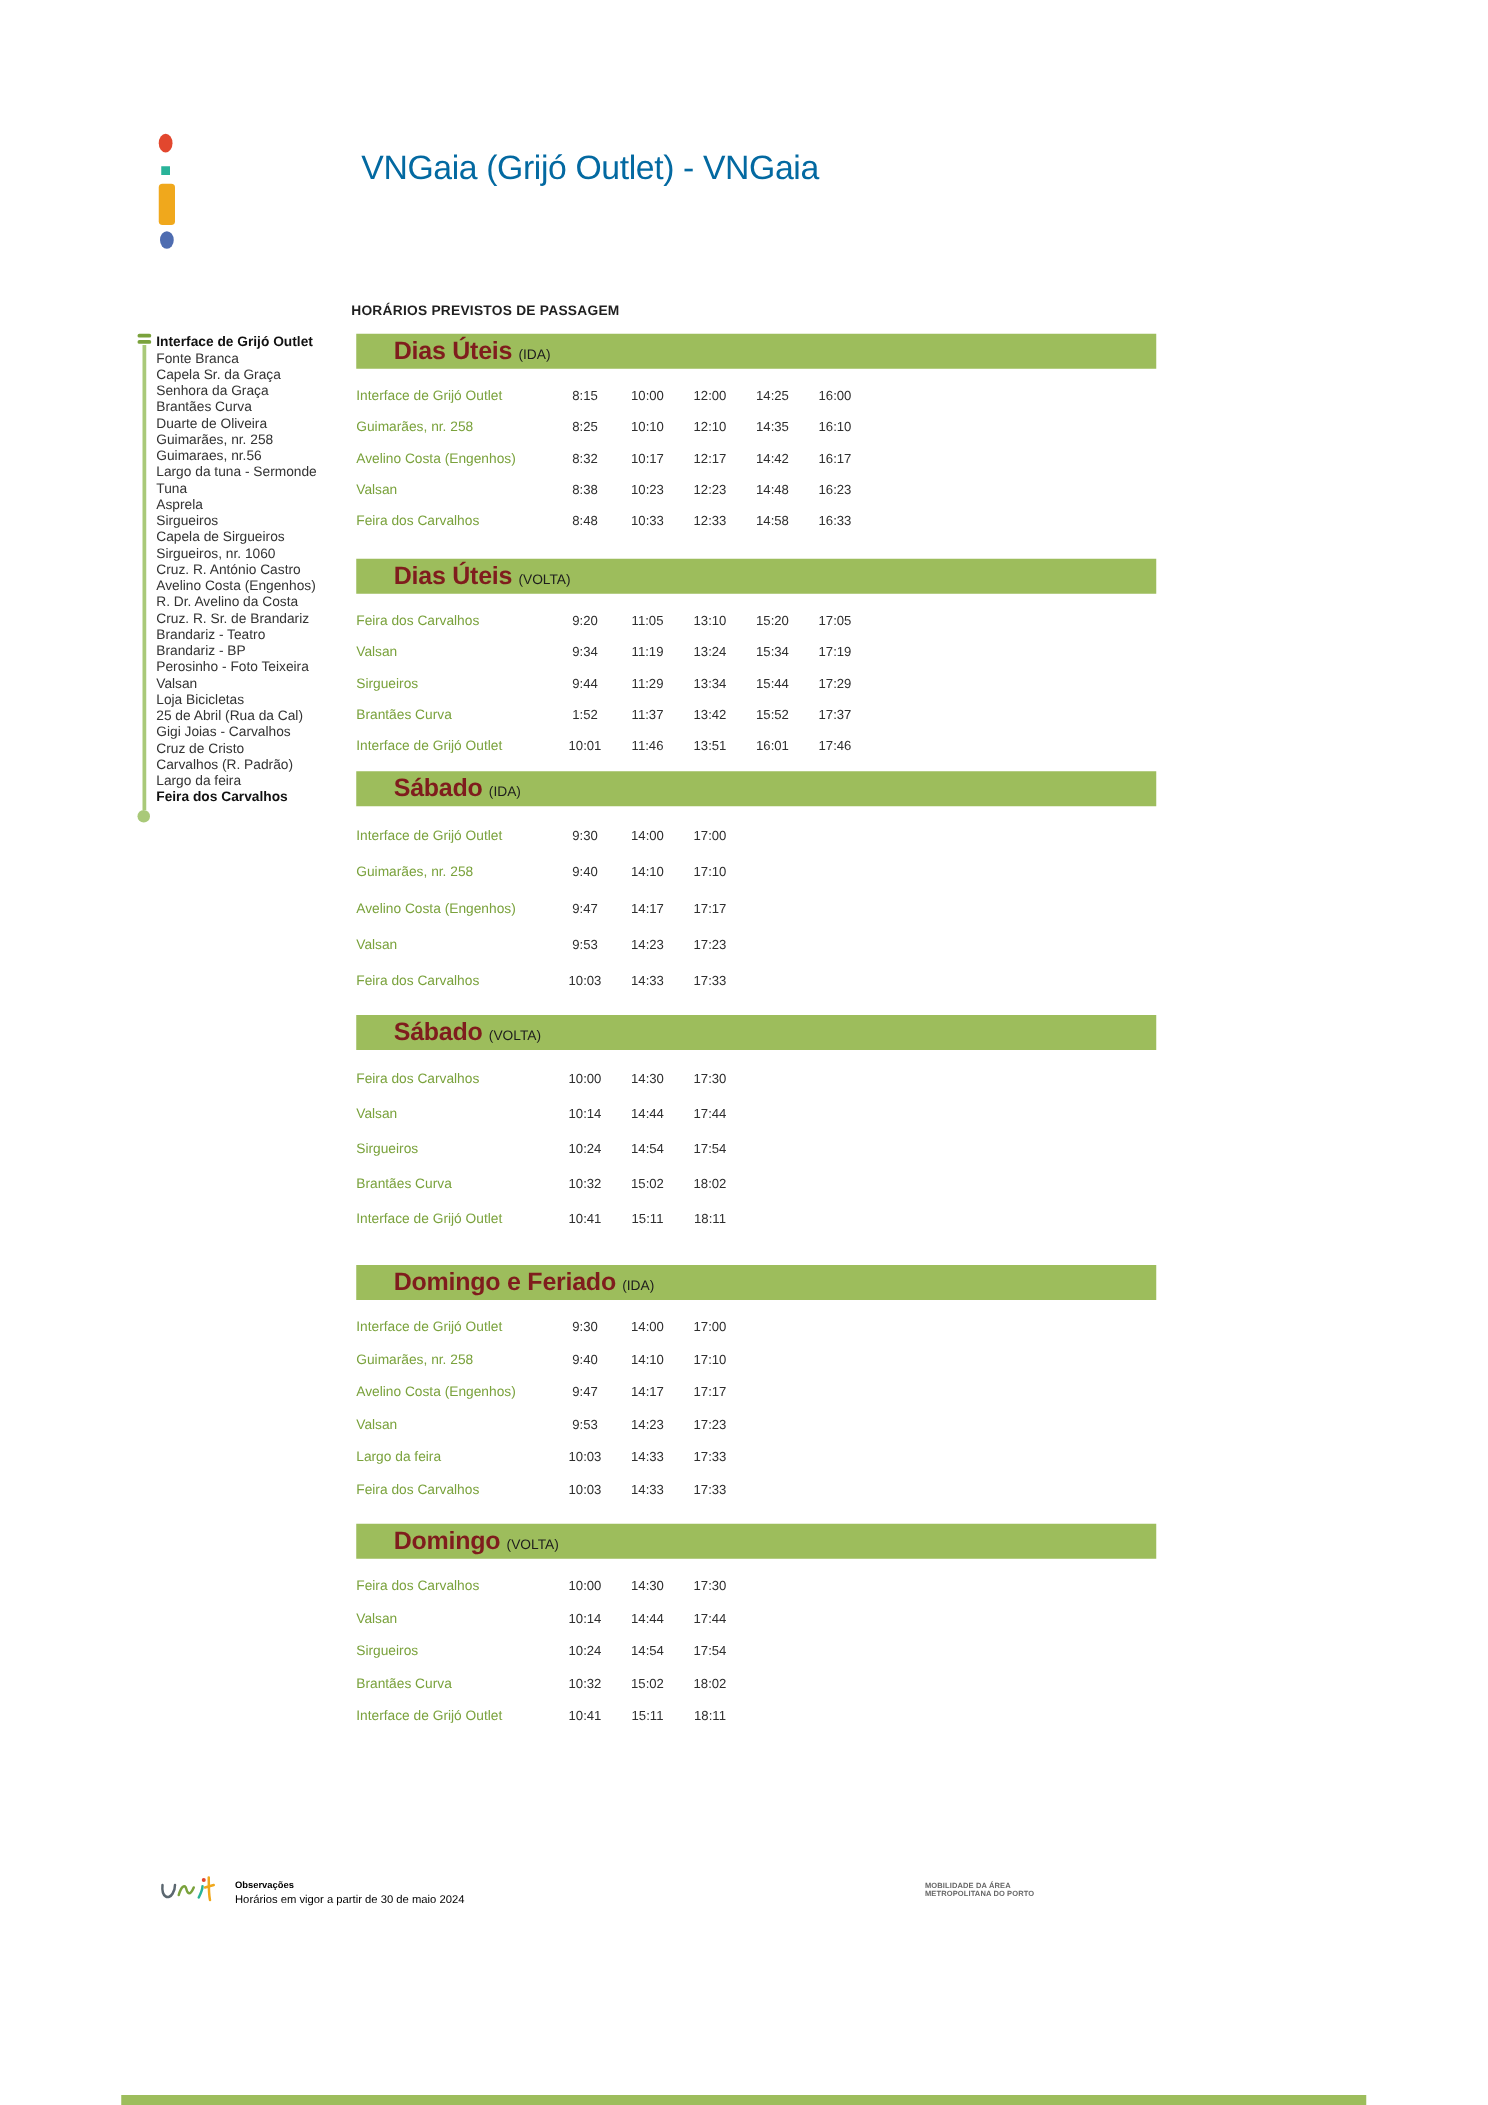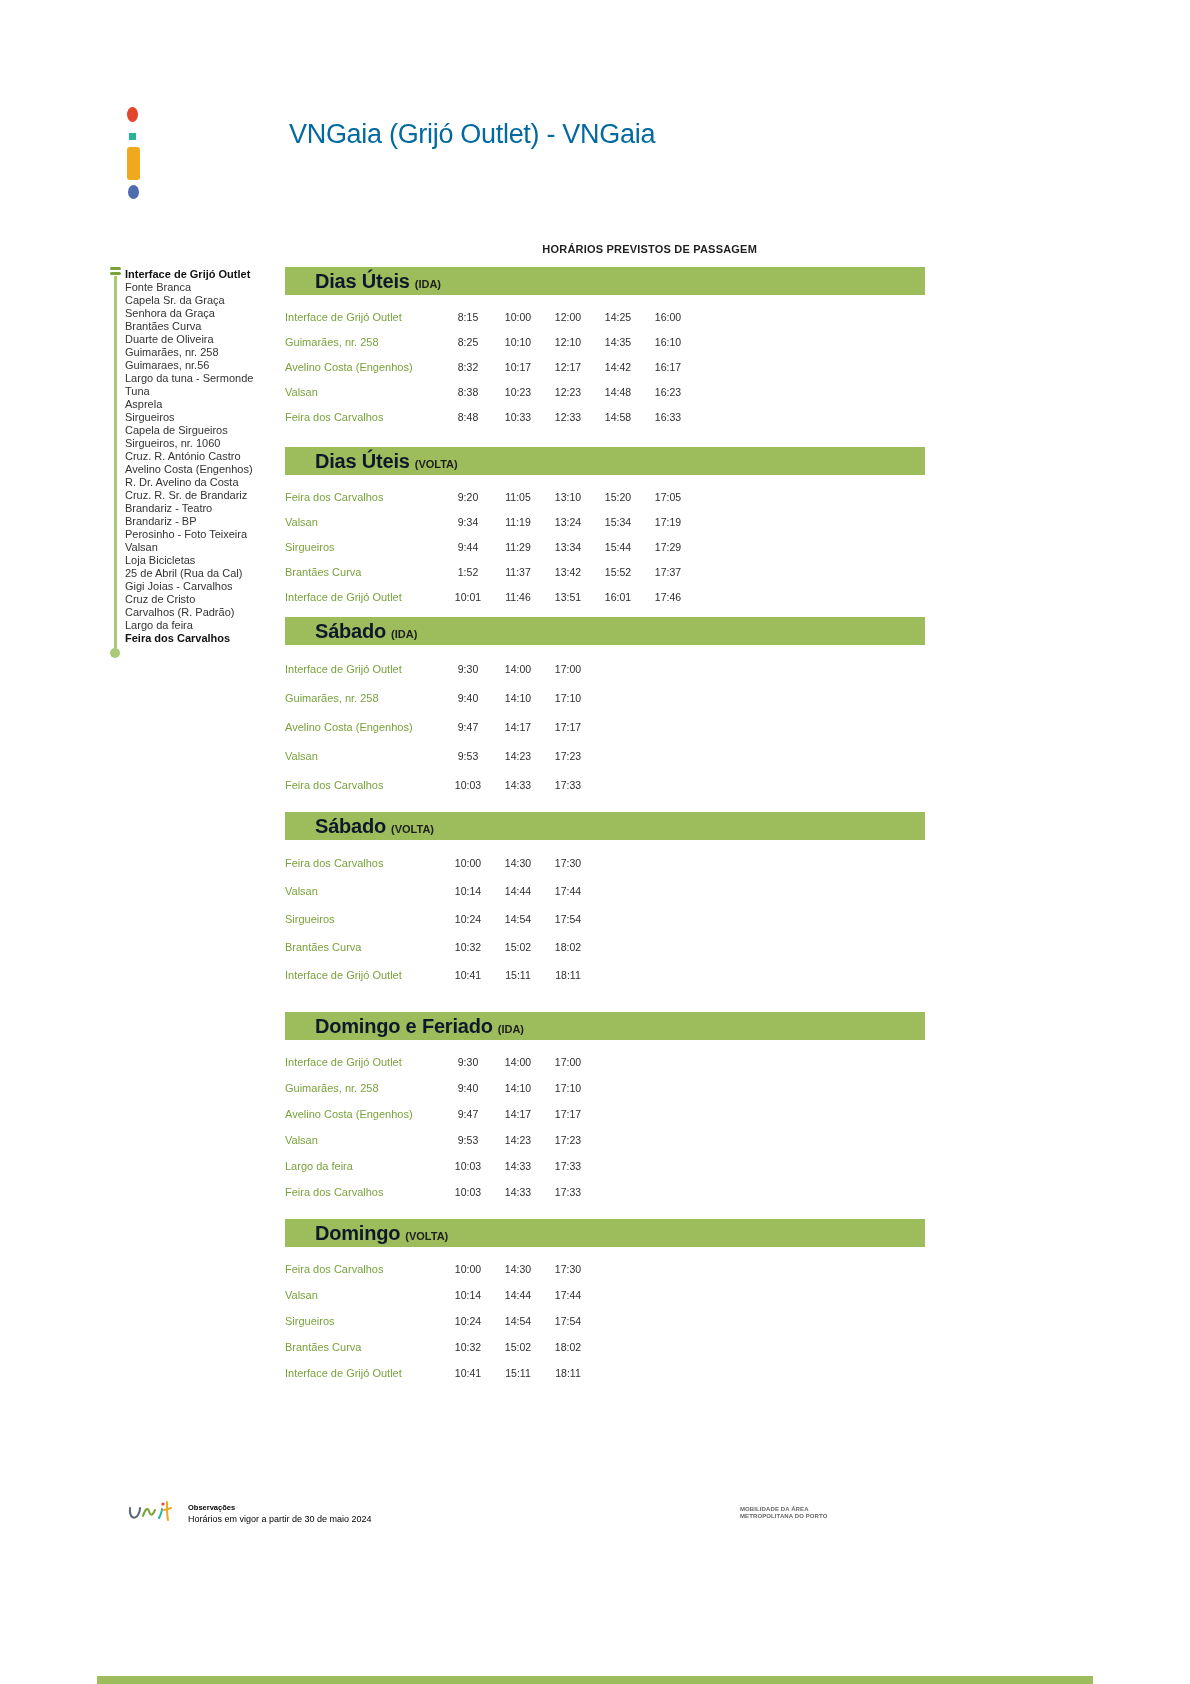--- a/index.html
+++ b/index.html
@@ -12,21 +12,21 @@
   .logo-dot-red   { width:11px; height:15px; border-radius:50%; background:var(--logo-red); }
   .logo-sq-teal   { width:7px; height:7px; margin:11px 0 0 2px; background:var(--logo-teal); }
   .logo-bar-orange{ width:13px; height:33px; margin-top:7px; border-radius:3px; background:var(--logo-orange); }
   .logo-dot-blue  { width:11px; height:14px; margin:5px 0 0 1px; border-radius:50%; background:var(--logo-blue); }
 
   .header-title { position:absolute; left:289px; top:116px; font-size:27px; line-height:37px; color:#0369a1; letter-spacing:-0.3px; }
   .route-badge { position:absolute; left:744px; top:108px; width:182px; height:74px; background:var(--badge-green);
                  display:flex; align-items:center; justify-content:center;
                  font-size:62px; font-weight:700; color:#101010; letter-spacing:-2px; }
 
-  .subtitle { position:absolute; left:297px; top:243px; width:460px; text-align:right;
+  .subtitle { position:absolute; left:281px; top:243px; width:460px; text-align:left;
               font-size:11px; font-weight:700; color:#1f1f1f; letter-spacing:0.2px; }
 
   
   .route-line { position:absolute; left:114px; top:276px; width:3px; height:372px; background:var(--line-green); }
   .route-marker-top { position:absolute; left:110px; top:267px; width:11px; }
   .route-marker-top .bar { width:11px; height:3px; background:var(--marker-green); border-radius:2px; margin-bottom:2px; }
   .route-marker-bottom { position:absolute; left:110px; top:648px; width:10px; height:10px; border-radius:50%; background:var(--line-green); }
 
   .sidebar-stops { position:absolute; left:125px; top:268px; width:175px; font-size:11px; line-height:13px; color:#333; }
   .sidebar-stop { white-space:nowrap; }
@@ -36,22 +36,22 @@
   .timetables { position:absolute; left:285px; top:0; width:640px; height:1684px; }
   .tt-section { position:absolute; left:0; width:640px; }
   .tt-section:nth-child(1){ top:267px; }
   .tt-section:nth-child(2){ top:447px; }
   .tt-section:nth-child(3){ top:617px; }
   .tt-section:nth-child(4){ top:812px; }
   .tt-section:nth-child(5){ top:1012px; }
   .tt-section:nth-child(6){ top:1219px; }
 
   .band { height:28px; background:var(--band-green); display:flex; align-items:center; padding-left:30px; }
-  .band-title { font-size:20px; font-weight:700; color:#0f172a; letter-spacing:-0.2px; }
-  .band-dir { font-size:11px; font-weight:700; color:#1d1d1d; margin:6px 0 0 5px; }
+  .band-title { font-size:20px; font-weight:700; color:#7f1d1d; letter-spacing:-0.2px; }
+  .band-dir { font-size:11px; font-weight:400; color:#1d1d1d; margin:6px 0 0 5px; }
 
   .rows { padding-top:9px; }
   .tt-row { display:flex; align-items:center; height:26px; }
   .tt-section:nth-child(1) .tt-row, .tt-section:nth-child(2) .tt-row { height:25px; }
   .tt-section:nth-child(3) .tt-row { height:29px; }
   .tt-section:nth-child(4) .tt-row { height:28px; }
 
   .stop-cell { width:158px; font-size:11px; color:var(--stop-green); white-space:nowrap; }
   .time-cell { width:50px; text-align:center; font-size:10.5px; color:#2e2e2e; }
 

